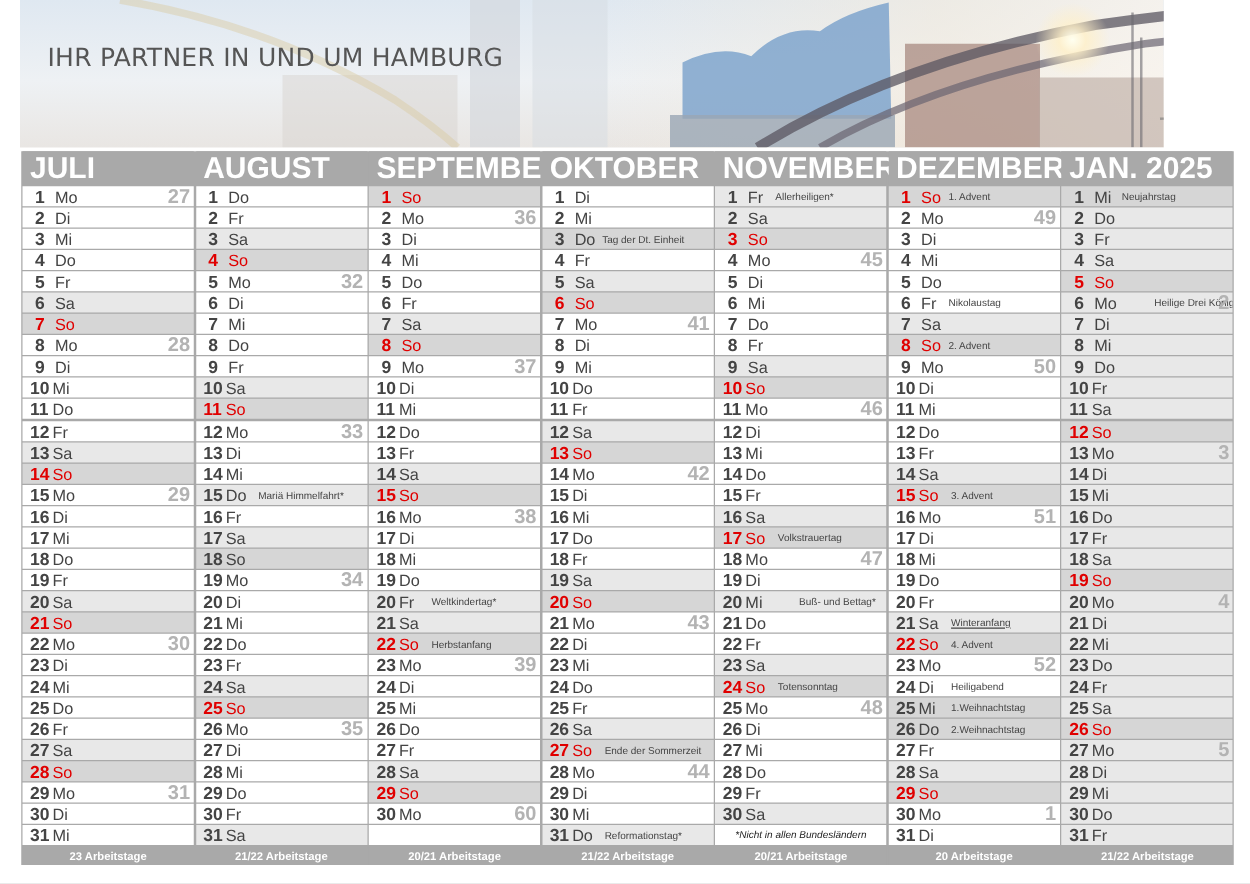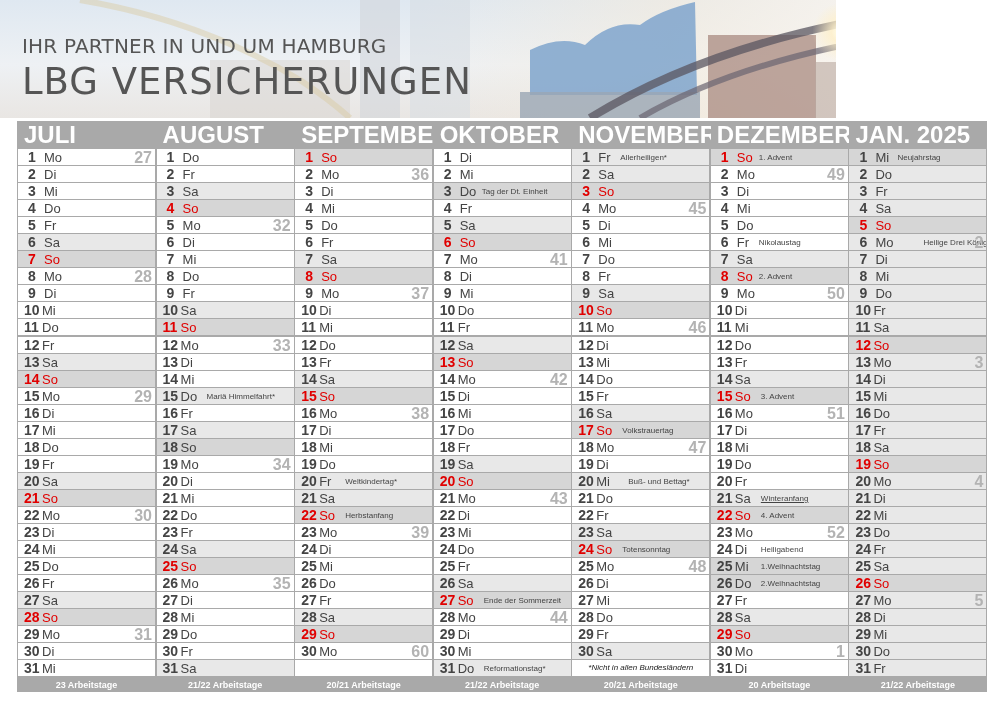--- a/index.html
+++ b/index.html
@@ -1,17 +1,17 @@
 <!DOCTYPE html>
 <html><head>
 <meta charset="utf-8">
 <style>
   html, body { margin:0; padding:0; }
   body { width:1000px; height:707px; position:relative; overflow:hidden; background:#ffffff; font-family:"Liberation Sans", sans-serif; }
-  .banner { position:absolute; left:0; top:0; width:836px; height:118px; overflow:hidden;
+  .banner { position:absolute; left:16px; top:0; width:915px; height:118px; overflow:hidden;
     background: linear-gradient(180deg, #dfe8f1 0%, #eef1f4 55%, #e9e6e3 100%); text-align: center; }
   .banner .sky { position:absolute; inset:0; background: linear-gradient(90deg, rgba(255,255,255,0.0) 0%, rgba(255,255,255,0.0) 50%, rgba(246,236,220,0.6) 80%, rgba(250,244,236,0.8) 100%); }
   .banner .bldg { position:absolute; }
   .banner .sun { position:absolute; left:812px; top:2px; width:60px; height:60px; border-radius:50%;
     background: radial-gradient(circle, rgba(255,255,240,1) 0%, rgba(255,240,200,0.8) 25%, rgba(255,230,180,0.0) 70%); }
   .headline { position:absolute; left:22px; font-family:"DejaVu Sans", sans-serif; color:#555; font-weight:normal; letter-spacing:0.2px; white-space:nowrap; }
   .headline.l1 { top:34px; font-size:20px; }
   .headline.l2 { top:60px; font-size:37px; letter-spacing:1px; }
   .year { position:absolute; left:903px; top:41px; font-size:35px; color:#555; font-family:"Liberation Sans", sans-serif; }
 
@@ -51,21 +51,20 @@
     <rect x="815" y="62" width="100" height="56" fill="#b9a9a0" opacity="0.6"></rect>
     <path d="M590,118 Q700,50 860,20 Q930,10 1000,5" stroke="#5a5560" stroke-width="8" fill="none" opacity="0.75"></path>
     <path d="M640,118 Q740,60 900,35 Q960,28 1000,28" stroke="#6a6470" stroke-width="6" fill="none" opacity="0.7"></path>
     <path d="M80,0 Q200,20 300,80 Q330,100 350,118" stroke="#d9c9a0" stroke-width="6" fill="none" opacity="0.45"></path>
     <line x1="890" y1="10" x2="890" y2="118" stroke="#6c6a70" stroke-width="2" opacity="0.6"></line>
     <line x1="897" y1="30" x2="897" y2="118" stroke="#6c6a70" stroke-width="2" opacity="0.6"></line>
     <path d="M912,95 L958,92 L960,118" stroke="#777" stroke-width="2" fill="none" opacity="0.6"></path>
   </svg>
   <div class="sun"></div>
   <div class="headline l1">IHR PARTNER IN UND UM HAMBURG</div>
-  <div class="headline l2">LBG VERSICHERUNGEN</div>
 </div>
 
 <div class="cal" id="cal">
     <div class="col" style="left: 1px;">
       <div class="mhead">JULI</div>
       <div class="rows">
         <div class="row">
           <span class="dnum">1</span>
           <span class="wday">Mo</span>
           <span class="kw">27</span>
@@ -683,21 +682,21 @@
           <span class="wday two">Mo</span>
           <span class="kw">47</span>
         </div>
         <div class="row">
           <span class="dnum two">19</span>
           <span class="wday two">Di</span>
         </div>
         <div class="row ho">
           <span class="dnum two">20</span>
           <span class="wday two">Mi</span>
-          <span class="hol" style="left: 56px;">Buß- und Bettag*</span>
+          <span class="hol" style="left: 67px;">Buß- und Bettag*</span>
         </div>
         <div class="row">
           <span class="dnum two">21</span>
           <span class="wday two">Do</span>
         </div>
         <div class="row">
           <span class="dnum two">22</span>
           <span class="wday two">Fr</span>
         </div>
         <div class="row sa">

